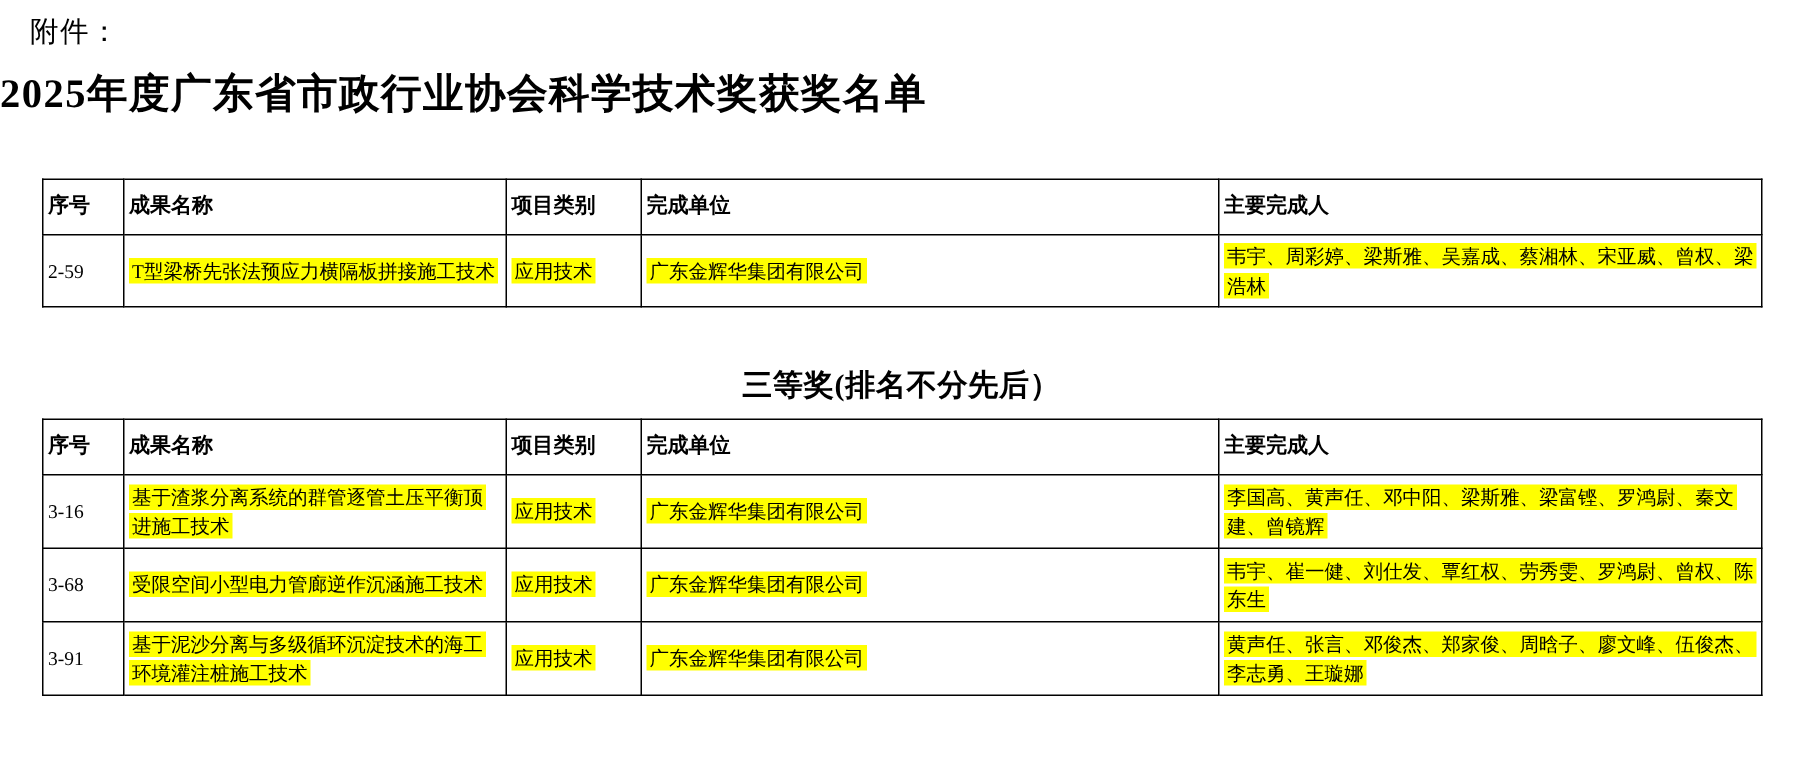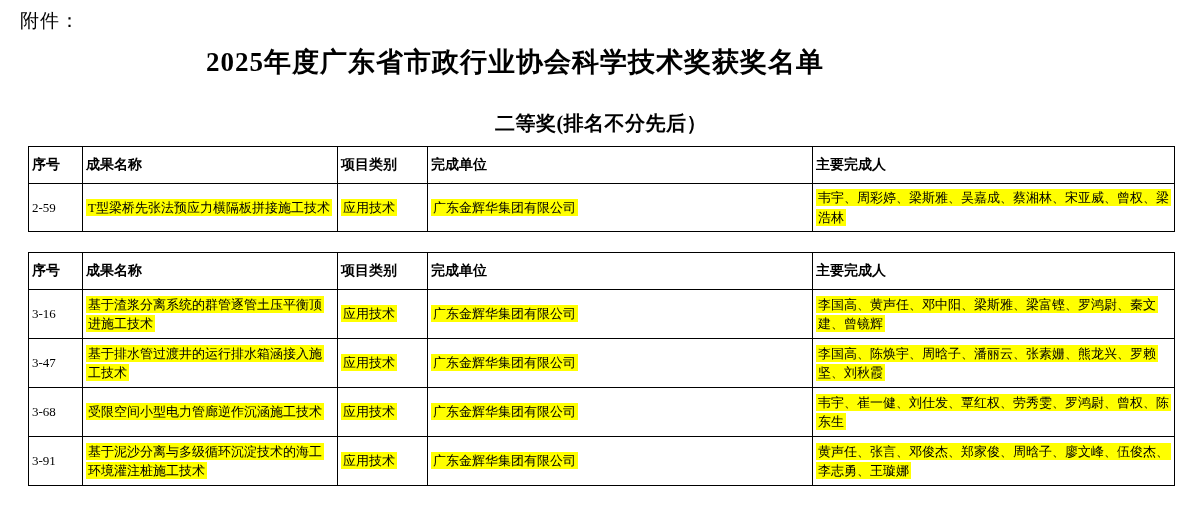--- a/index.html
+++ b/index.html
@@ -25,21 +25,21 @@
     left: 20px;
     top: 8px;
     font-size: 19px;
     letter-spacing: 1px;
   }
   .doc-title {
     position: absolute;
     left: 0;
     right: 0;
     top: 44px;
-    text-align: center;
+    text-align: left;
     font-size: 27px;
     font-weight: bold;
     letter-spacing: 1px;
   }
   .section-title {
     text-align: center;
     font-size: 20px;
     font-weight: bold;
     letter-spacing: 0.5px;
   }
@@ -94,21 +94,20 @@
 </head>
 <body>
 
 <div class="page">
 
   <div class="attachment-label">附件：</div>
 
   <div class="doc-title">2025年度广东省市政行业协会科学技术奖获奖名单</div>
 
   <div class="section section-1">
-    <div class="section-title">二等奖(排名不分先后）</div>
     <table class="award-table">
       <colgroup>
         <col class="col-no">
           <col class="col-name">
           <col class="col-type">
           <col class="col-unit">
           <col class="col-people">
       </colgroup>
       <thead>
         <tr>
@@ -125,20 +124,21 @@
           <td class="cell-name"><span class="hl">T型梁桥先张法预应力横隔板拼接施工技术</span></td>
           <td><span class="hl">应用技术</span></td>
           <td><span class="hl">广东金辉华集团有限公司</span></td>
           <td class="cell-people"><span class="hl">韦宇、周彩婷、梁斯雅、吴嘉成、蔡湘林、宋亚威、曾权、梁浩林</span></td>
         </tr>
       </tbody>
     </table>
   </div>
 
   <div class="section section-2">
+    <div class="section-title">三等奖(排名不分先后）</div>
     <table class="award-table">
       <colgroup>
         <col class="col-no">
           <col class="col-name">
           <col class="col-type">
           <col class="col-unit">
           <col class="col-people">
       </colgroup>
       <thead>
         <tr>
@@ -151,27 +151,20 @@
       </thead>
       <tbody>
         <tr class="t3-row">
           <td class="row-no">3-16</td>
           <td class="cell-name"><span class="hl">基于渣浆分离系统的群管逐管土压平衡顶进施工技术</span></td>
           <td><span class="hl">应用技术</span></td>
           <td><span class="hl">广东金辉华集团有限公司</span></td>
           <td class="cell-people"><span class="hl">李国高、黄声任、邓中阳、梁斯雅、梁富铿、罗鸿尉、秦文建、曾镜辉</span></td>
         </tr>
         <tr class="t3-row">
-          <td class="row-no">3-47</td>
-          <td class="cell-name"><span class="hl">基于排水管过渡井的运行排水箱涵接入施工技术</span></td>
-          <td><span class="hl">应用技术</span></td>
-          <td><span class="hl">广东金辉华集团有限公司</span></td>
-          <td class="cell-people"><span class="hl">李国高、陈焕宇、周晗子、潘丽云、张素姗、熊龙兴、罗赖坚、刘秋霞</span></td>
-        </tr>
-        <tr class="t3-row">
           <td class="row-no">3-68</td>
           <td class="cell-name"><span class="hl">受限空间小型电力管廊逆作沉涵施工技术</span></td>
           <td><span class="hl">应用技术</span></td>
           <td><span class="hl">广东金辉华集团有限公司</span></td>
           <td class="cell-people"><span class="hl">韦宇、崔一健、刘仕发、覃红权、劳秀雯、罗鸿尉、曾权、陈东生</span></td>
         </tr>
         <tr class="t3-row">
           <td class="row-no">3-91</td>
           <td class="cell-name"><span class="hl">基于泥沙分离与多级循环沉淀技术的海工环境灌注桩施工技术</span></td>
           <td><span class="hl">应用技术</span></td>

